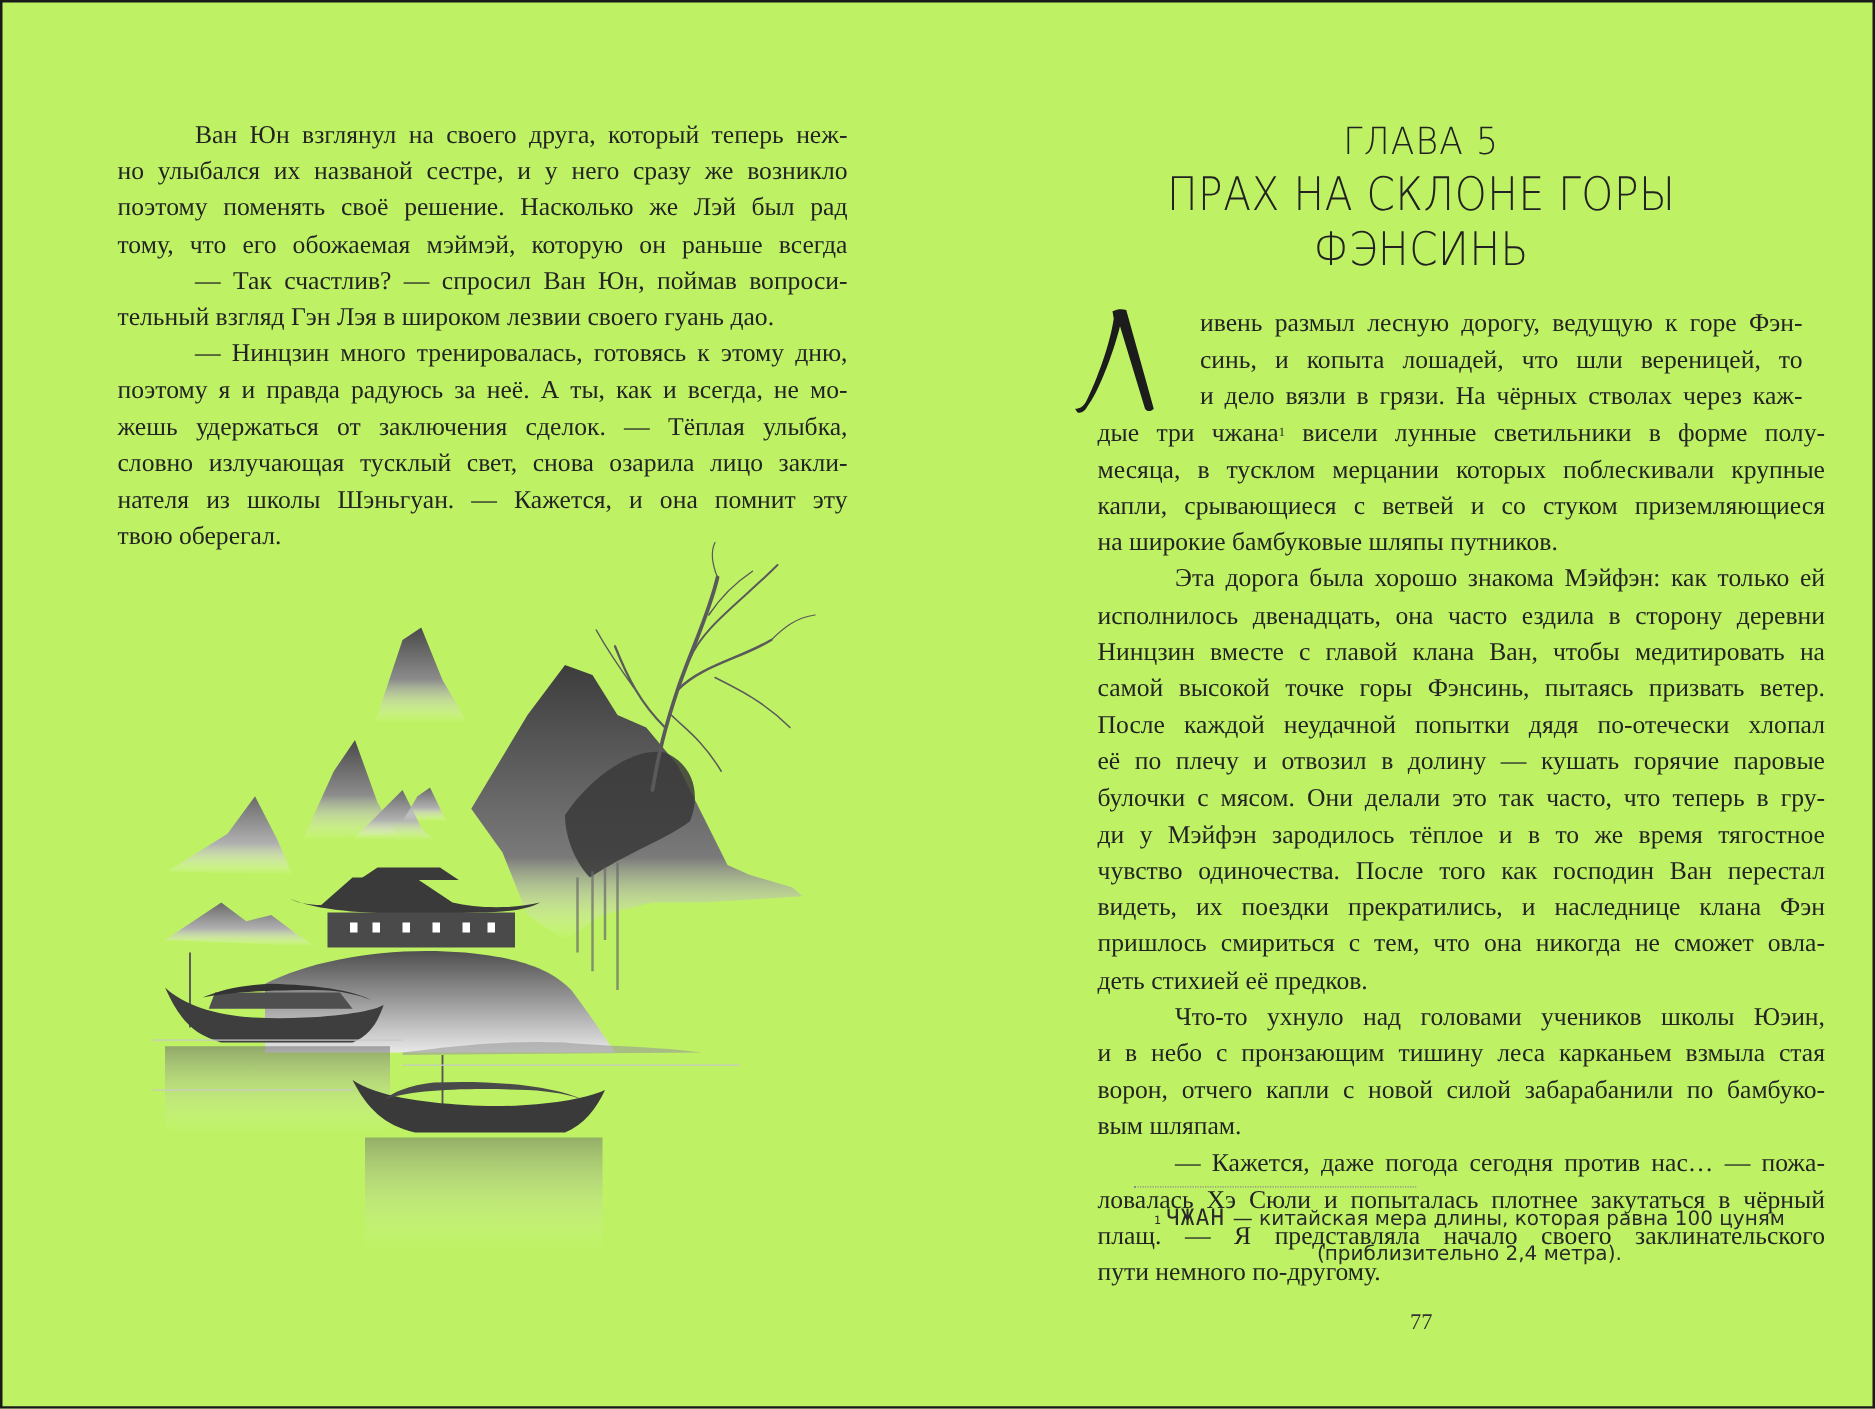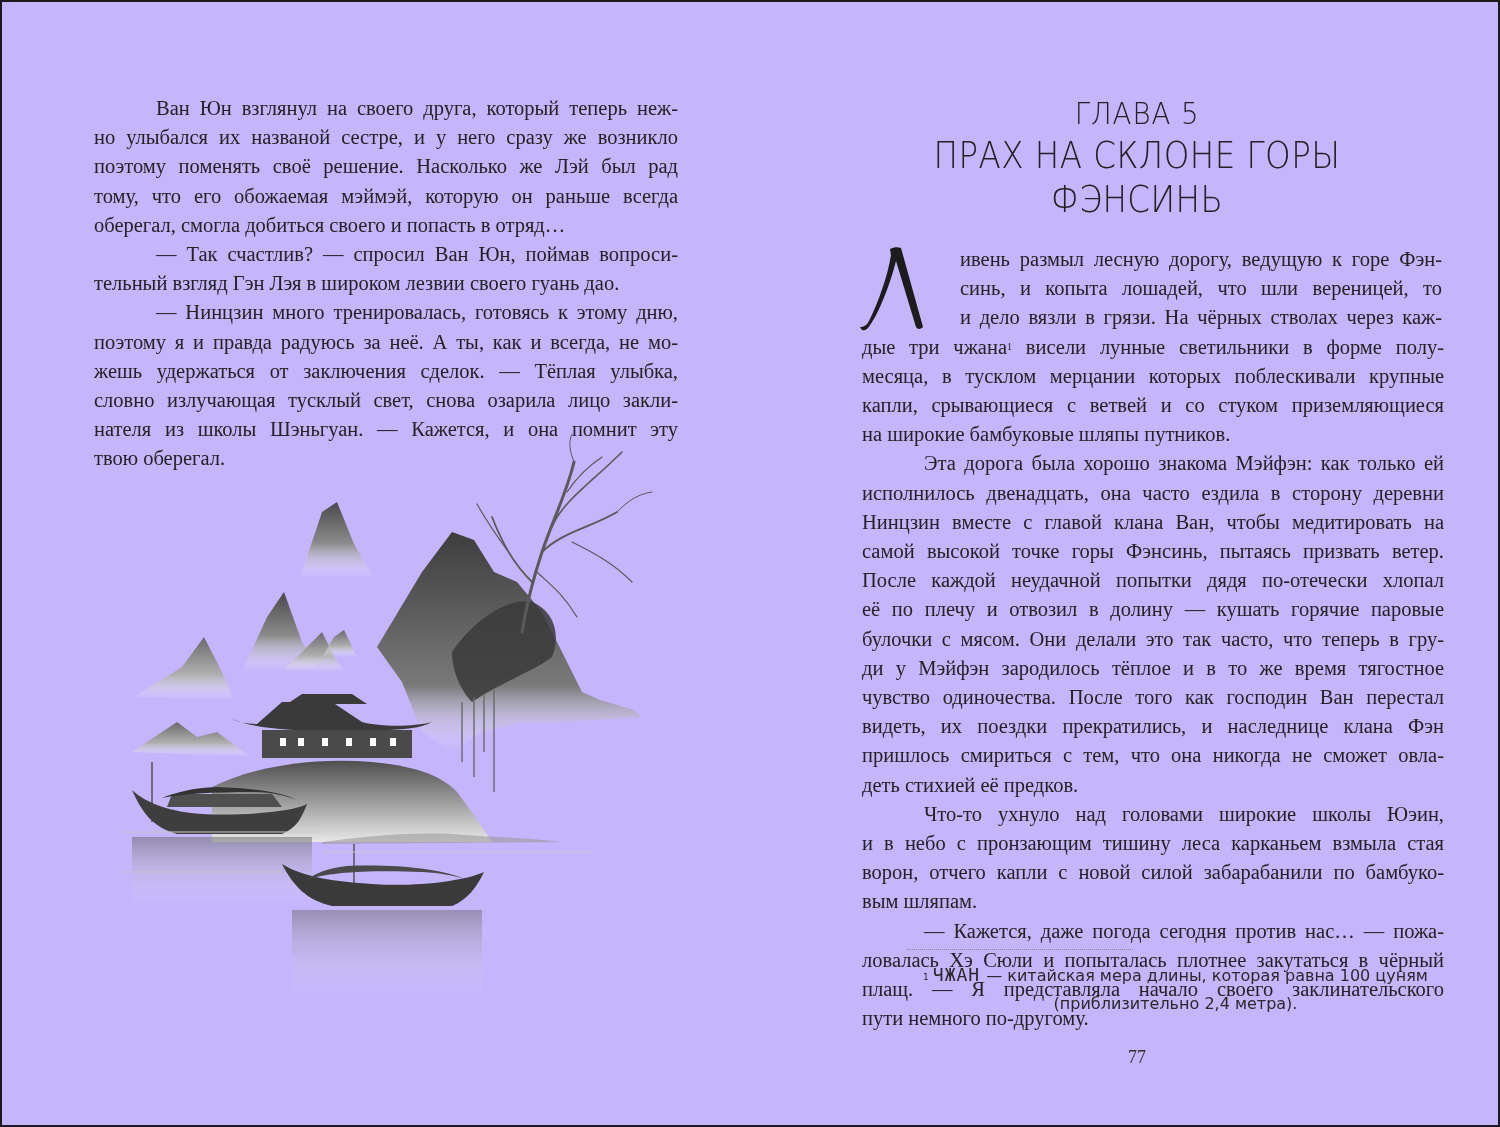--- a/index.html
+++ b/index.html
@@ -1,37 +1,37 @@
 <!DOCTYPE html>
 <html><head>
 <meta charset="utf-8">
 <style>
   html, body { margin:0; padding:0; background:#fff; }
   body { width:1500px; height:1127px; position:relative; overflow:hidden; }
-  .frame { position:absolute; left:0; top:0; width:1500px; height:1127px; box-sizing:border-box; border:2px solid #1a1a1a; border-top-width:2px; background:#c4b5fd; }
+  .frame { position:absolute; left:0; top:0; width:1500px; height:1127px; box-sizing:border-box; border:2px solid #1a1a1a; border-top-width:2px; background:#bef264; }
   .page { position:absolute; top:0; height:1127px; }
   .left-page { left:0; width:750px; }
   .right-page { left:750px; width:750px; }
 
   .body-text { font-family:"Liberation Serif","DejaVu Serif",serif; font-size:20.5px; line-height:29.2px; color:#232323; text-align:justify; margin:0; }
   .line { display:block; white-space:nowrap; text-align:justify; text-align-last:justify; }
   .line.last { text-align-last:left; }
   .line.ind { padding-left:62px; }
 
   .left-col { position:absolute; left:92px; top:92px; width:584px; }
 
   .chapter-head { position:absolute; left:0; width:770px; top:92px; text-align:center; font-family:"DejaVu Sans","Liberation Sans",sans-serif; color:#222; }
   .chapter-num { font-size:30px; font-weight:300; letter-spacing:1px; line-height:40px; transform:scaleX(0.92); display:block; }
   .chapter-title { font-size:37px; font-weight:300; line-height:44px; letter-spacing:0.5px; display:block; transform:scaleX(0.88); }
 
   .dropcap-wrap { position:absolute; left:108px; top:243px; width:582px; }
   .dropcap { position:absolute; left:0; top:0; width:64px; height:88px; }
   .dc-lines { position:absolute; left:100px; top:0; width:482px; }
   .dc-lines .line { }
-  .after-dc { position:absolute; left:2px; top:87.6px; width:582px; }
+  .after-dc { position:absolute; left:18px; top:87.6px; width:582px; }
 
   .footnote-sep { position:absolute; left:155px; top:947px; width:226px; height:0; border-top:1px dotted #8a8a8a; }
   .footnote { position:absolute; left:155px; top:959px; width:537px; font-family:"DejaVu Sans","Liberation Sans",sans-serif; font-size:16px; line-height:28px; color:#2a2a2a; }
   .footnote sup { font-size:9px; vertical-align:top; position:relative; top:2px; margin-right:4px; }
   .fn-term { font-family:"DejaVu Sans Mono","Liberation Mono",monospace; font-size:18px; letter-spacing:1px; margin-right:6px; }
   .fn-line { display:block; white-space:nowrap;text-align:center; }
 
   .page-number { position:absolute; left:0; width:770px; top:1045px; text-align:center; font-family:"Liberation Serif","DejaVu Serif",serif; font-size:18px; color:#333; }
 
   sup.fnref { font-size:10px; vertical-align:top; position:relative; top:-1px; }
@@ -44,21 +44,20 @@
 <div class="frame">
 
   <div class="page left-page">
     <div class="left-col body-text">
 
       <div>
         <span class="line ind">Ван Юн взглянул на своего друга, который теперь неж-</span>
         <span class="line">но улыбался их названой сестре, и у него сразу же возникло</span>
         <span class="line">поэтому поменять своё решение. Насколько же Лэй был рад</span>
         <span class="line">тому, что его обожаемая мэймэй, которую он раньше всегда</span>
-        <span class="line last">оберегал, смогла добиться своего и попасть в отряд…</span>
       </div>
 
       <div>
         <span class="line ind">— Так счастлив? — спросил Ван Юн, поймав вопроси-</span>
         <span class="line last">тельный взгляд Гэн Лэя в широком лезвии своего гуань дао.</span>
       </div>
 
       <div>
         <span class="line ind">— Нинцзин много тренировалась, готовясь к этому дню,</span>
         <span class="line">поэтому я и правда радуюсь за неё. А ты, как и всегда, не мо-</span>
@@ -204,21 +203,21 @@
           <span class="line">её по плечу и отвозил в долину — кушать горячие паровые</span>
           <span class="line">булочки с мясом. Они делали это так часто, что теперь в гру-</span>
           <span class="line">ди у Мэйфэн зародилось тёплое и в то же время тягостное</span>
           <span class="line">чувство одиночества. После того как господин Ван перестал</span>
           <span class="line">видеть, их поездки прекратились, и наследнице клана Фэн</span>
           <span class="line">пришлось смириться с тем, что она никогда не сможет овла-</span>
           <span class="line last">деть стихией её предков.</span>
         </div>
 
         <div>
-          <span class="line ind">Что-то ухнуло над головами широкие школы Юэин,</span>
+          <span class="line ind">Что-то ухнуло над головами учеников школы Юэин,</span>
           <span class="line">и в небо с пронзающим тишину леса карканьем взмыла стая</span>
           <span class="line">ворон, отчего капли с новой силой забарабанили по бамбуко-</span>
           <span class="line last">вым шляпам.</span>
         </div>
 
         <div>
           <span class="line ind">— Кажется, даже погода сегодня против нас… — пожа-</span>
           <span class="line">ловалась Хэ Сюли и попыталась плотнее закутаться в чёрный</span>
           <span class="line">плащ. — Я представляла начало своего заклинательского</span>
           <span class="line last">пути немного по-другому.</span>

